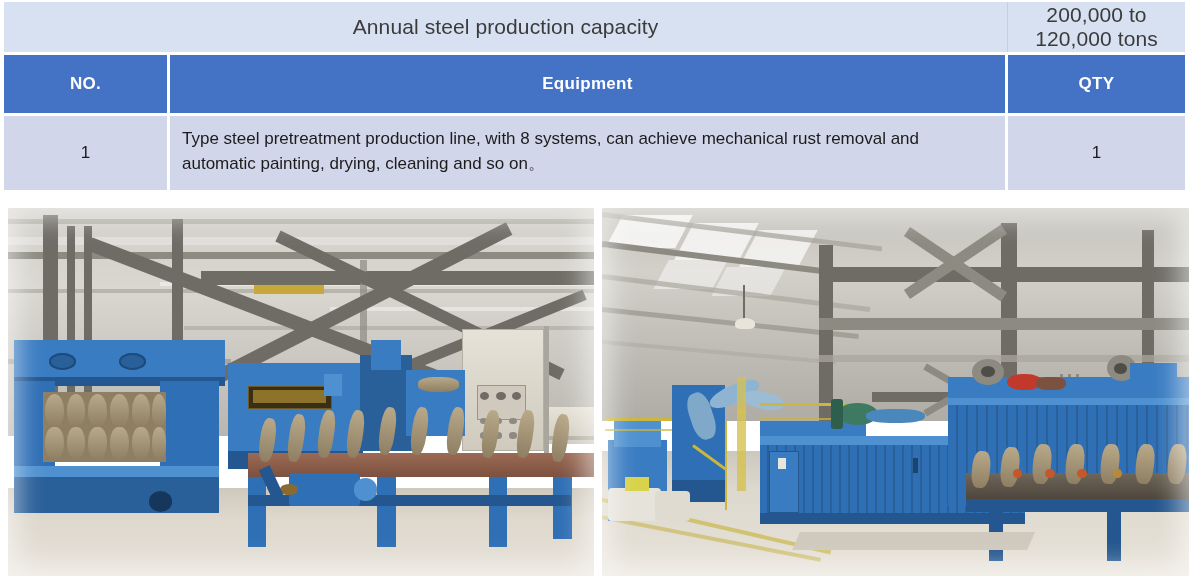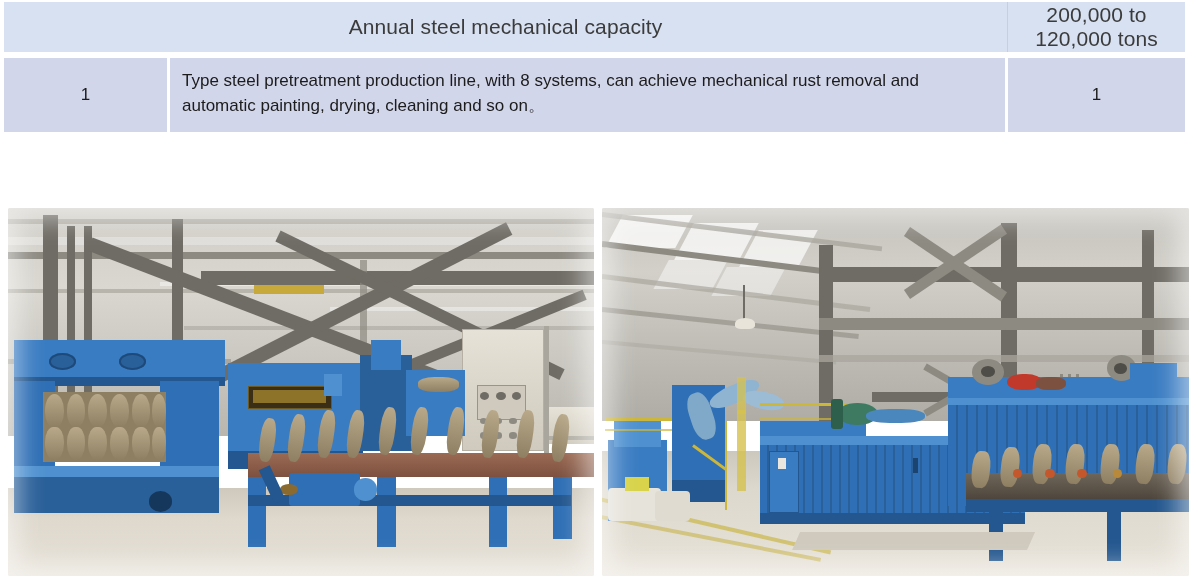--- a/index.html
+++ b/index.html
@@ -161,28 +161,33 @@
 
   <table class="spec-table">
     <colgroup>
       <col style="width:166px">
       <col style="width:838px">
       <col style="width:177px">
     </colgroup>
     <tbody>
 
       <tr class="row-title">
-        <td colspan="2" class="cell-left">Annual steel mechanical capacity</td>
+        <td colspan="2" class="cell-left">Annual steel production capacity</td>
         <td colspan="1">200,000 to 120,000 tons</td>
       </tr>
 
       <tr class="spacer-row">
         <td colspan="3"></td>
       </tr>
 
+      <tr class="row-head">
+        <td>NO.</td>
+        <td>Equipment</td>
+        <td class="last">QTY</td>
+      </tr>
 
       <tr class="spacer-row">
         <td colspan="3"></td>
       </tr>
 
       <tr class="row-data">
         <td class="cell-no">1</td>
         <td class="cell-desc">Type steel pretreatment production line, with 8 systems, can achieve mechanical rust removal and automatic painting, drying, cleaning and so on。</td>
         <td class="cell-qty last">1</td>
       </tr>

